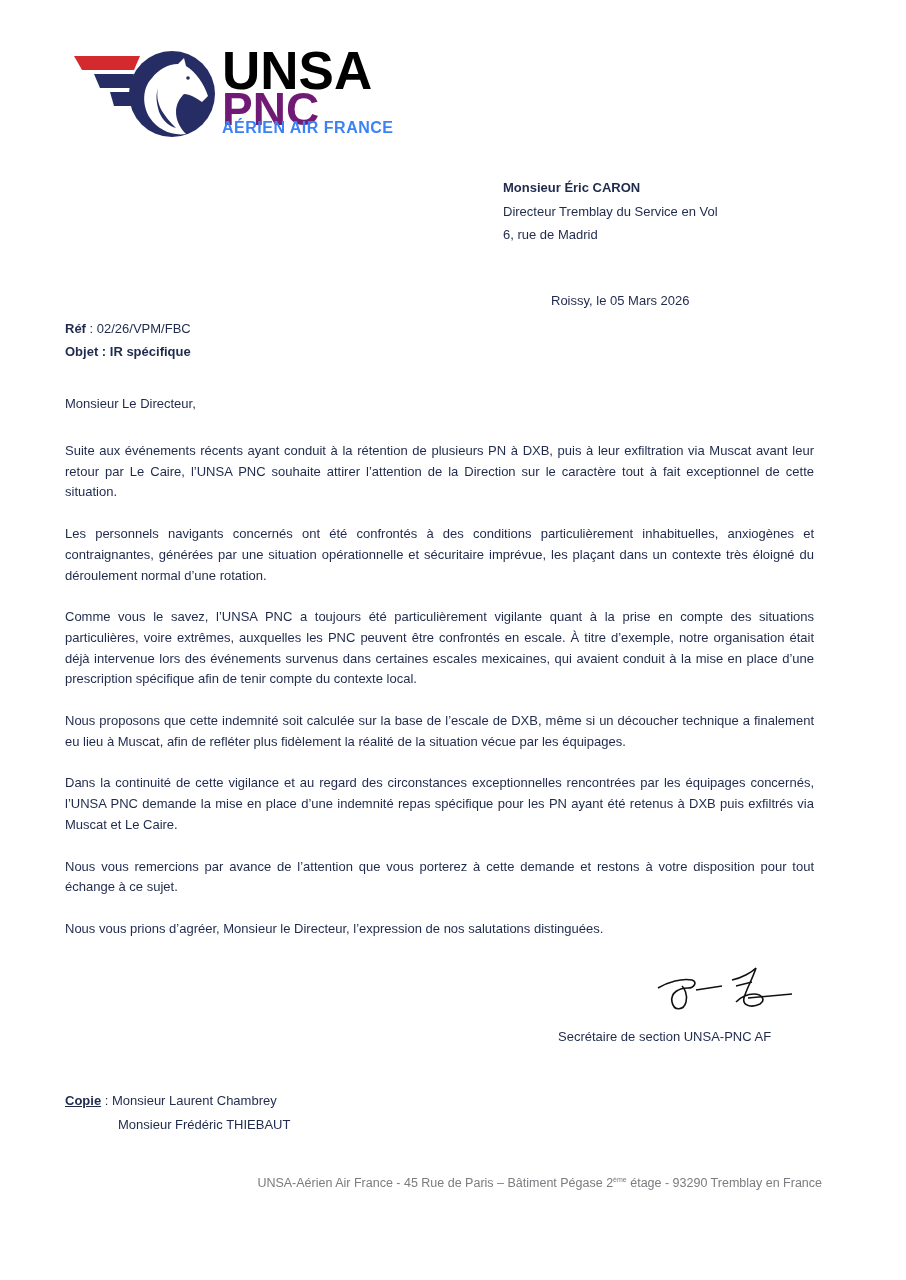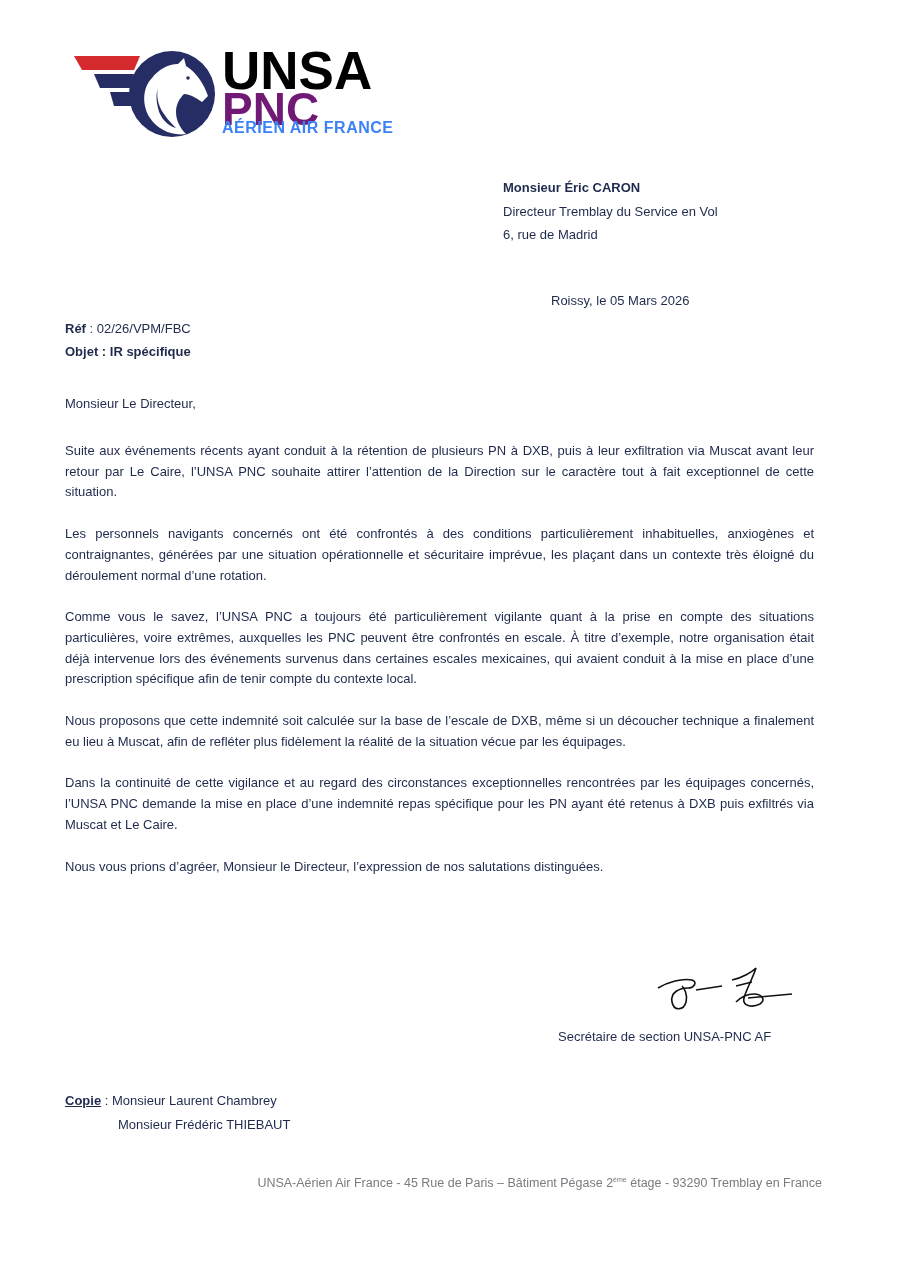--- a/index.html
+++ b/index.html
@@ -78,20 +78,21 @@
   </div>
 
   <div class="greeting text">Monsieur Le Directeur,</div>
 
   <div class="body text">
     <p>Suite aux événements récents ayant conduit à la rétention de plusieurs PN à DXB, puis à leur exfiltration via Muscat avant leur retour par Le Caire, l’UNSA PNC souhaite attirer l’attention de la Direction sur le caractère tout à fait exceptionnel de cette situation.</p>
     <p>Les personnels navigants concernés ont été confrontés à des conditions particulièrement inhabituelles, anxiogènes et contraignantes, générées par une situation opérationnelle et sécuritaire imprévue, les plaçant dans un contexte très éloigné du déroulement normal d’une rotation.</p>
     <p>Comme vous le savez, l’UNSA PNC a toujours été particulièrement vigilante quant à la prise en compte des situations particulières, voire extrêmes, auxquelles les PNC peuvent être confrontés en escale. À titre d’exemple, notre organisation était déjà intervenue lors des événements survenus dans certaines escales mexicaines, qui avaient conduit à la mise en place d’une prescription spécifique afin de tenir compte du contexte local.</p>
     <p>Nous proposons que cette indemnité soit calculée sur la base de l’escale de DXB, même si un découcher technique a finalement eu lieu à Muscat, afin de refléter plus fidèlement la réalité de la situation vécue par les équipages.</p>
     <p>Dans la continuité de cette vigilance et au regard des circonstances exceptionnelles rencontrées par les équipages concernés, l’UNSA PNC demande la mise en place d’une indemnité repas spécifique pour les PN ayant été retenus à DXB puis exfiltrés via Muscat et Le Caire.</p>
+    <p>Nous vous remercions par avance de l’attention que vous porterez à cette demande et restons à votre disposition pour tout échange à ce sujet.</p>
     <p>Nous vous prions d’agréer, Monsieur le Directeur, l’expression de nos salutations distinguées.</p>
   </div>
 
   <div class="signature-img">
     <svg width="145" height="55" viewBox="0 0 145 55">
       <path d="M6,26 C16,20 30,16 40,18 C46,20 42,26 36,26 C28,26 18,30 20,40 C22,50 32,48 34,40 C36,32 32,26 30,24" fill="none" stroke="#111" stroke-width="1.6"></path>
       <path d="M44,28 L70,24" fill="none" stroke="#111" stroke-width="1.6"></path>
       <path d="M80,18 C90,16 100,10 104,6 C100,18 94,28 92,36 C90,44 100,46 108,42 C114,38 110,32 102,32 C94,32 88,36 84,40" fill="none" stroke="#111" stroke-width="1.6"></path>
       <path d="M84,24 L100,20" fill="none" stroke="#111" stroke-width="1.4"></path>
       <path d="M96,36 L140,32" fill="none" stroke="#111" stroke-width="1.6"></path>

